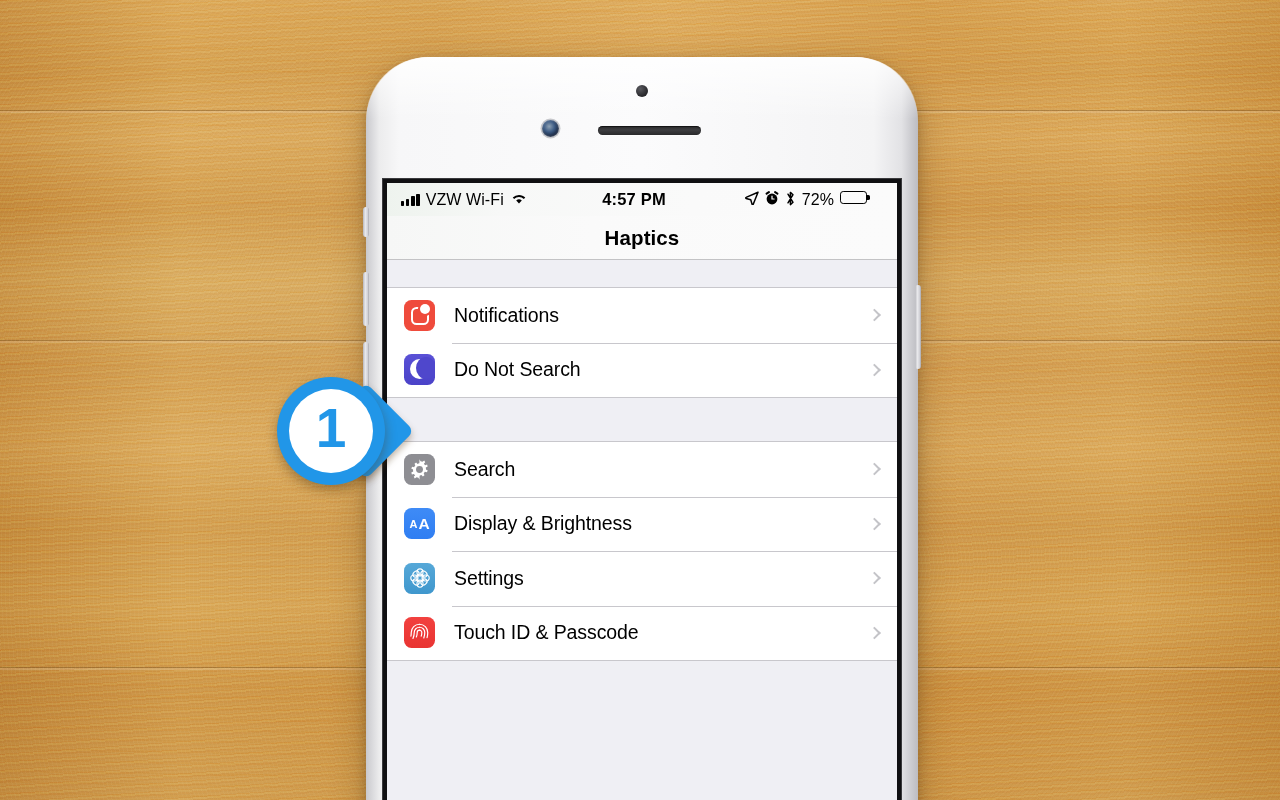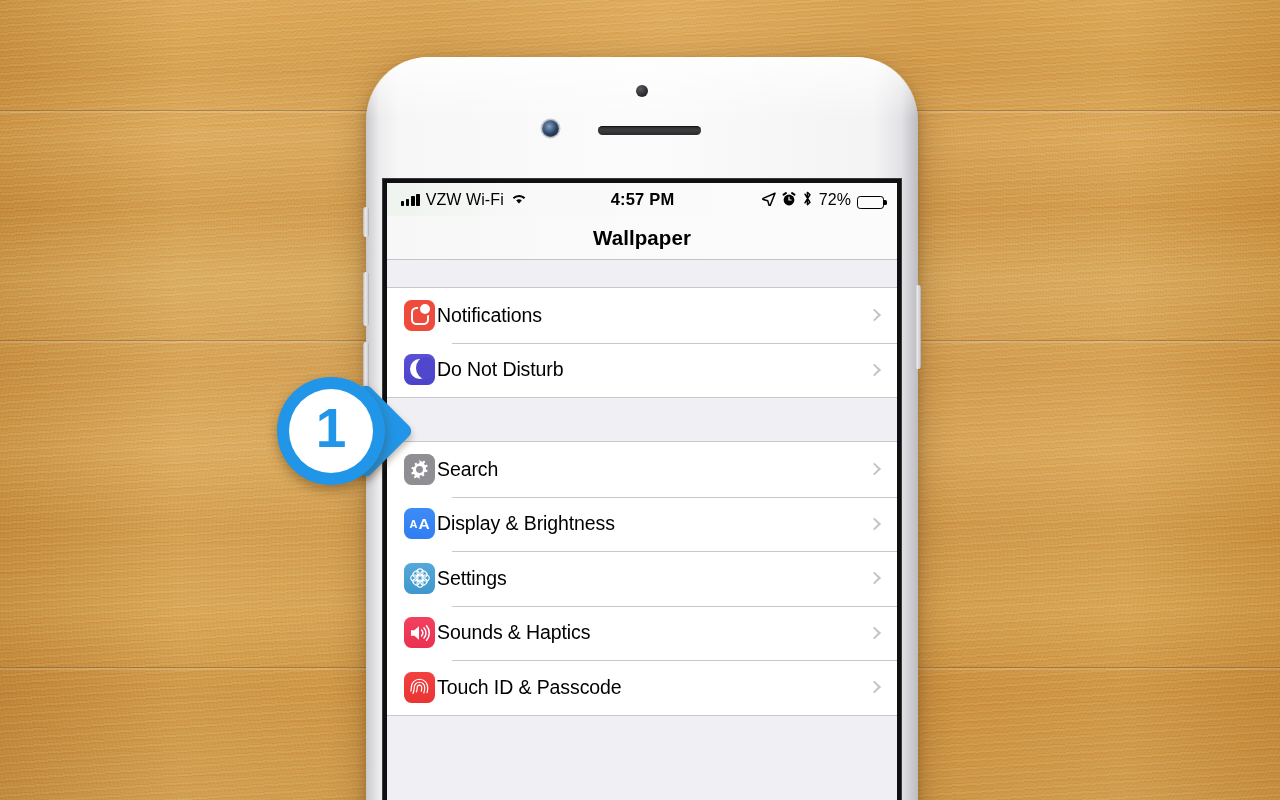--- a/index.html
+++ b/index.html
@@ -78,27 +78,27 @@
 
   
   #screen{
     position:absolute; left:21px; top:126px; width:510px; height:674px;
     background:#fff; overflow:hidden;
     box-shadow:0 0 0 4px #101012, 0 0 0 5px #3a3a3d;
   }
 
   
   #status-bar{
-    height:33px; display:flex; align-items:center; padding:0 13px 0 14px;
+    height:33px; display:flex; align-items:center; padding:0 30px 0 14px;
     background:linear-gradient(to right,#eef3ee,#f7f8f7 22%,#fafafa 60%,#fbfbfb);
     font-size:17px; color:#000; letter-spacing:.1px;
   }
   #status-left{ display:flex; align-items:center; gap:6px; flex:1; }
   #status-center{ font-weight:700; font-size:16.5px; letter-spacing:.2px; }
-  #status-right{ display:flex; align-items:flex-end; gap:6px; flex:1; justify-content:flex-end; }
+  #status-right{ display:flex; align-items:flex-start; gap:6px; flex:1; justify-content:flex-end; }
   #signal-bars{ display:flex; align-items:flex-end; gap:1.7px; height:12px; }
   #signal-bars i{ width:3.4px; background:#000; border-radius:.7px; display:block; }
   #signal-bars i:nth-child(1){ height:4.5px; }
   #signal-bars i:nth-child(2){ height:7px; }
   #signal-bars i:nth-child(3){ height:9.5px; }
   #signal-bars i:nth-child(4){ height:12px; }
   #carrier-label{ font-size:16px; font-weight:400; }
   #battery-pct{ font-size:16px; }
   #battery-shell{
     width:27px; height:13px; border:1.5px solid #000; border-radius:3.2px;
@@ -128,21 +128,21 @@
     position:relative; cursor:default;
   }
   .row + .row .sep{
     position:absolute; left:65px; right:0; top:0; height:.8px; background:#c8c7cc;
   }
   .row-icon{
     width:31px; height:31px; border-radius:7.5px; flex:0 0 31px;
     position:relative; overflow:hidden;
   }
   .row-label{
-    margin-left:2px; font-size:19.5px; color:#000; letter-spacing:-.1px; white-space:nowrap;
+    margin-left:19px; font-size:19.5px; color:#000; letter-spacing:-.1px; white-space:nowrap;
   }
   .chevron{
     position:absolute; right:18px; top:50%; width:9px; height:9px;
     border-right:2.3px solid #c4c4c8; border-top:2.3px solid #c4c4c8;
     transform:translateY(-50%) rotate(45deg);
   }
 
   
   .ic-notifications{ background:#ef4b3c; }
   .ic-notifications .box{
@@ -284,21 +284,21 @@
           </svg>
         </span>
         <span id="battery-pct">72%</span>
         <span id="battery-shell">
           <span id="battery-fill" style="width:72%"></span>
         </span>
       </div>
     </div>
 
     <div id="nav-bar">
-      <div id="nav-title">Wallpaper</div>
+      <div id="nav-title">Haptics</div>
     </div>
 
     <div id="settings-list">
       <div class="gap-1"></div>
 
       <div class="group">
         <div class="row">
           <div class="sep"></div>
           <div class="row-icon ic-notifications">
             <span class="box"></span>
@@ -307,21 +307,21 @@
           <div class="row-label">Notifications</div>
           <div class="chevron"></div>
         </div>
 
 
         <div class="row">
           <div class="sep"></div>
           <div class="row-icon ic-dnd">
             <span class="moon"></span>
           </div>
-          <div class="row-label">Do Not Disturb</div>
+          <div class="row-label">Do Not Search</div>
           <div class="chevron"></div>
         </div>
       </div>
 
       <div class="gap-2"></div>
 
       <div class="group">
         <div class="row">
           <div class="row-icon ic-general">
             <svg width="25" height="25" viewBox="0 0 24 24" aria-hidden="true">
@@ -360,35 +360,20 @@
                 <ellipse cx="16" cy="16" rx="3.4" ry="2.6" transform="rotate(-45 16 16)"></ellipse>
                 <ellipse cx="16" cy="8" rx="2.6" ry="3.4" transform="rotate(-45 16 8)"></ellipse>
                 <ellipse cx="8" cy="16" rx="2.6" ry="3.4" transform="rotate(-45 8 16)"></ellipse>
               </g>
             </svg>
           </div>
           <div class="row-label">Settings</div>
           <div class="chevron"></div>
         </div>
 
-        <div class="row">
-          <div class="sep"></div>
-          <div class="row-icon ic-sounds">
-            <svg width="24" height="22" viewBox="0 0 24 22" aria-hidden="true">
-              <path d="M3 8.2h3.4L11 4.2v13.6L6.4 13.8H3z" fill="#fff"></path>
-              <g fill="none" stroke="#fff" stroke-width="1.5" stroke-linecap="round">
-                <path d="M13.6 8.1a4.4 4.4 0 0 1 0 5.8"></path>
-                <path d="M16 5.9a7.6 7.6 0 0 1 0 10.2"></path>
-                <path d="M18.5 3.8a10.7 10.7 0 0 1 0 14.4"></path>
-              </g>
-            </svg>
-          </div>
-          <div class="row-label">Sounds &amp; Haptics</div>
-          <div class="chevron"></div>
-        </div>
 
 
         <div class="row">
           <div class="sep"></div>
           <div class="row-icon ic-touchid">
             <svg width="23" height="23" viewBox="0 0 24 24" aria-hidden="true">
               <g fill="none" stroke="#fff" stroke-width="1.25" stroke-linecap="round">
                 <path d="M12 9.6a2.4 2.4 0 0 1 2.4 2.4c0 1.3-.2 2.6-.6 3.8"></path>
                 <path d="M12 9.6A2.4 2.4 0 0 0 9.6 12c0 1.6-.3 3.2-.9 4.6"></path>
                 <path d="M12 6.5a5.5 5.5 0 0 1 5.5 5.5c0 2-.35 3.9-1 5.7"></path>

